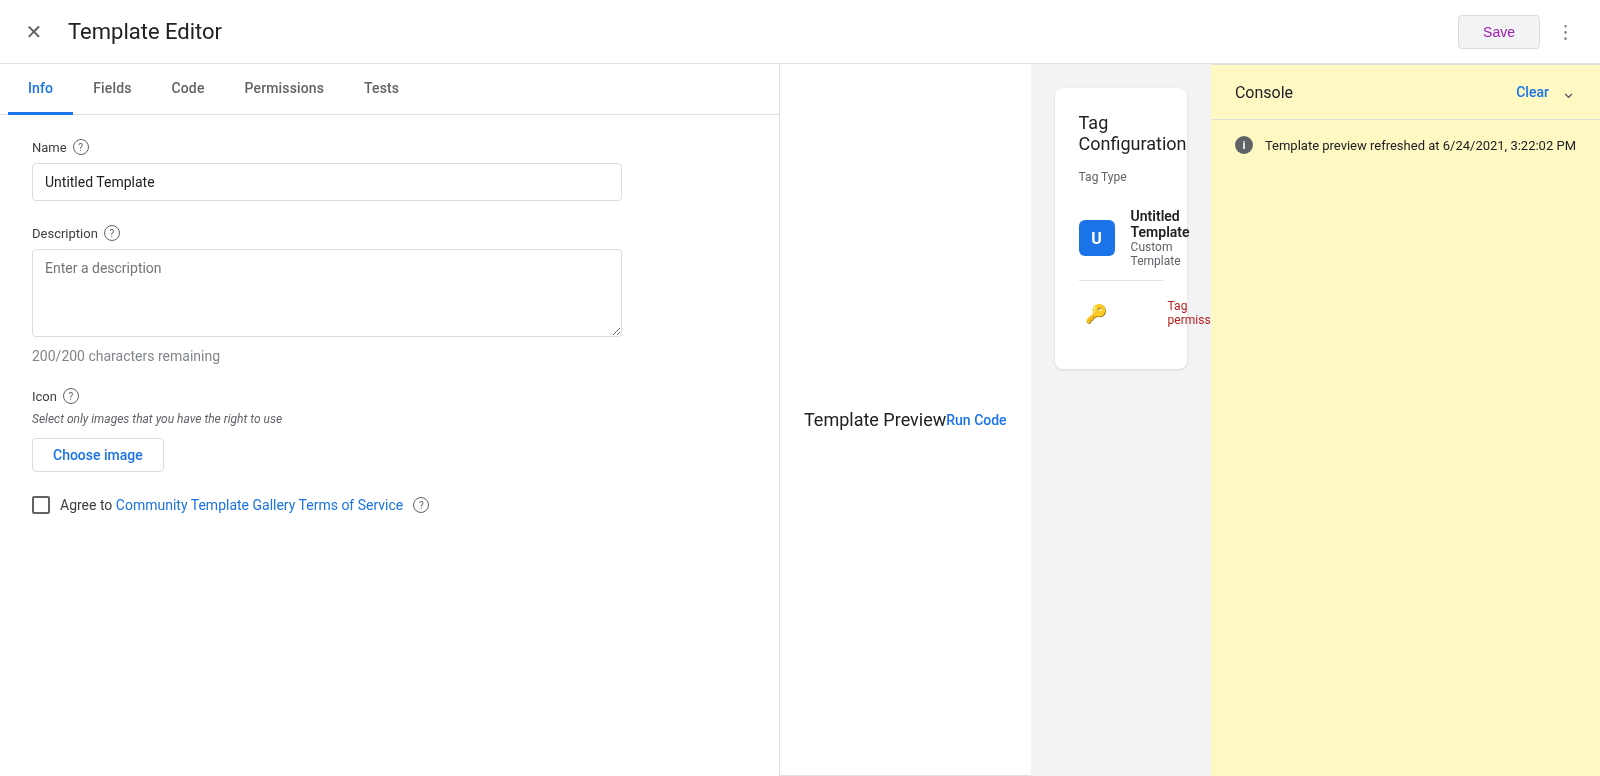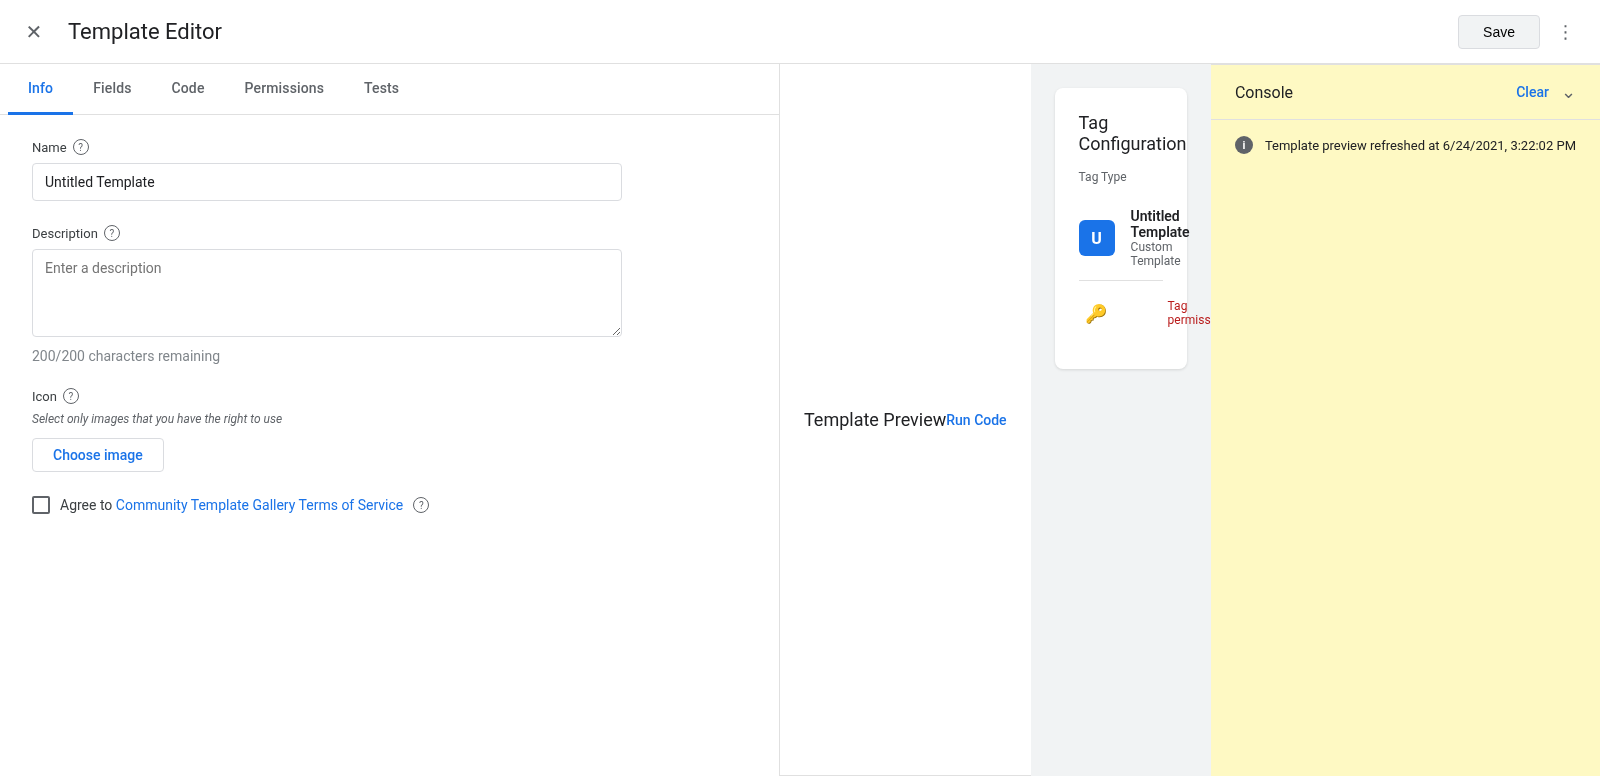--- a/index.html
+++ b/index.html
@@ -47,21 +47,21 @@
     .header-right {
       display: flex;
       align-items: center;
       gap: 8px;
     }
     .save-btn {
       padding: 8px 24px;
       border-radius: 4px;
       border: 1px solid #dadce0;
       background: #f1f3f4;
-      color: #000000;
+      color: #a21caf;
       font-size: 14px;
       font-weight: 500;
       cursor: pointer;
     }
     .more-btn {
       width: 36px;
       height: 36px;
       display: flex;
       align-items: center;
       justify-content: center;

